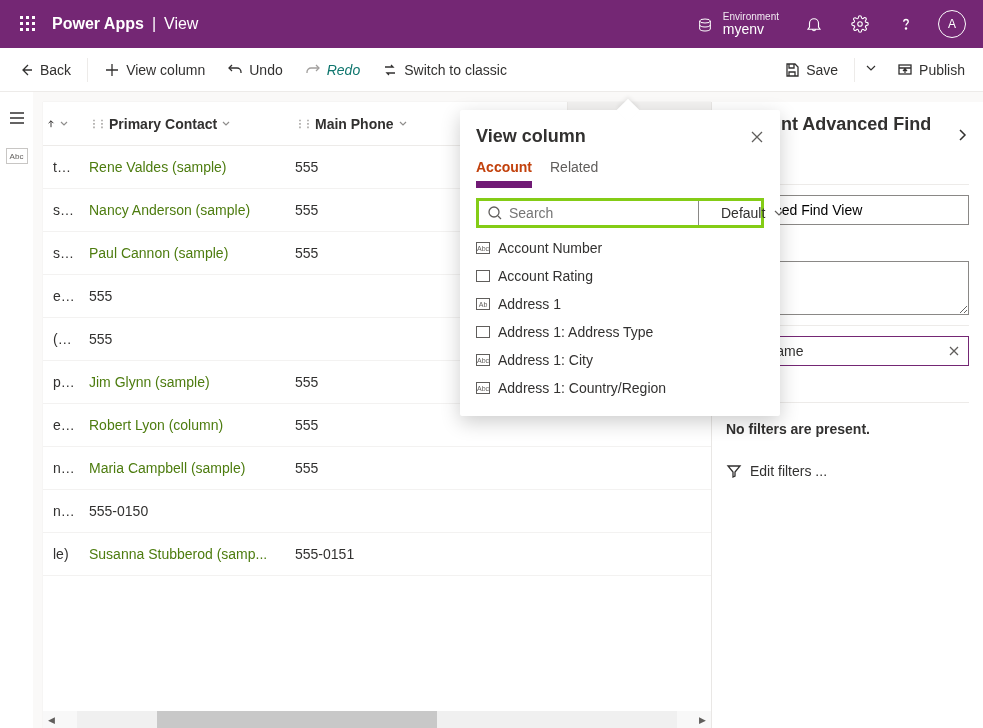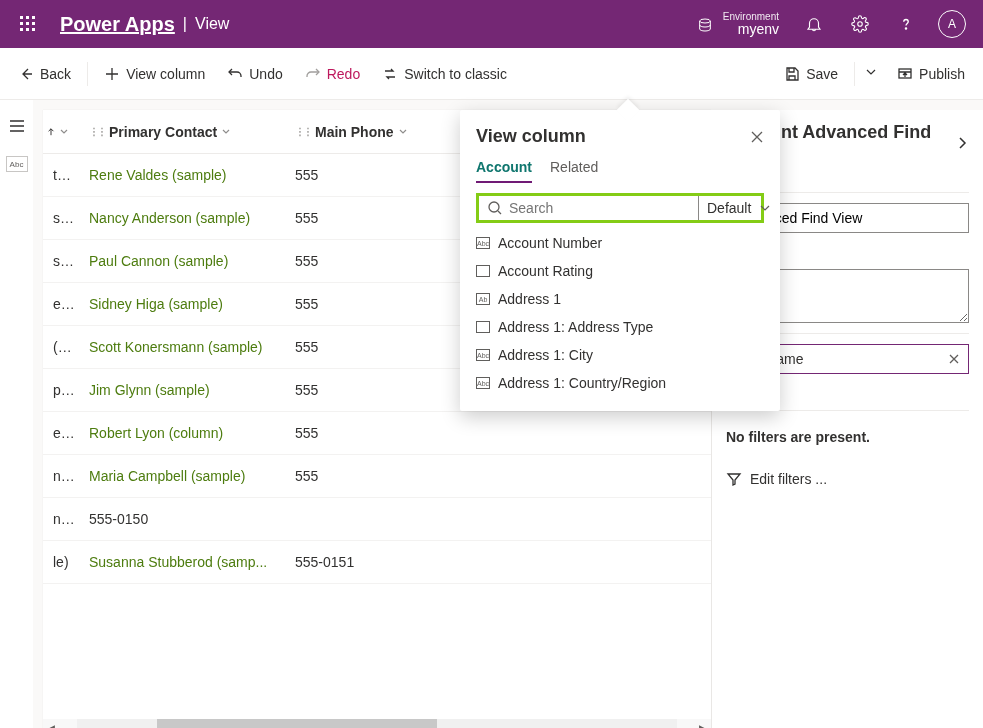--- a/index.html
+++ b/index.html
@@ -2,35 +2,35 @@
 <html><head>
 <meta charset="utf-8">
 <style>
   * { box-sizing: border-box; margin: 0; padding: 0; font-family: "Segoe UI", -apple-system, sans-serif; }
   body { width: 983px; height: 728px; overflow: hidden; background: #fff; font-size: 14px; color: #323130; position: relative; }
 
   
   .topbar { height: 48px; background: #742774; display: flex; align-items: center; color: #fff; padding: 0 8px; }
   .waffle { width: 40px; height: 40px; display:flex; align-items:center; justify-content:center; cursor:pointer; }
   .waffle svg { fill: #fff; }
-  .brand { font-size: 20px; font-weight: 600; margin-left: 12px; text-decoration: underline; }
+  .brand { font-size: 16px; font-weight: 600; margin-left: 4px; }
   .brand-sep { font-size: 16px; margin: 0 8px; font-weight:300; }
   .brand-view { font-size: 16px; }
   .topbar-spacer { flex: 1; }
   .env-block { display: flex; align-items: center; gap: 10px; cursor:pointer; padding: 4px 12px;}
-  .env-text { display:flex; flex-direction: column; line-height: 1.1; align-items: flex-end;}
+  .env-text { display:flex; flex-direction: column; line-height: 1.1;}
   .env-label { font-size: 10px; opacity: .9;}
   .env-name { font-size: 14px; }
   .topbar-icon { width: 46px; height: 48px; display:flex; align-items:center; justify-content:center; cursor:pointer; }
   .avatar-circle { width:28px; height:28px; border:1px solid #fff; border-radius:50%; display:flex; align-items:center; justify-content:center; font-size:12px; }
 
   
-  .commandbar { height: 52px; border-bottom: 1px solid #edebe9; display:flex; align-items:center; padding: 0 8px; gap: 2px;}
+  .commandbar { height: 44px; border-bottom: 1px solid #edebe9; display:flex; align-items:center; padding: 0 8px; gap: 2px;}
   .cmd { display:flex; align-items:center; gap:6px; padding: 6px 10px; cursor:pointer; color:#323130; border-radius:2px; }
-  .cmd.disabled { color:#be185d; cursor:default; }
+  .cmd.disabled { color:#0f766e; cursor:default;font-style:italic; }
   .cmdbar-spacer { flex:1; }
   .cmd-divider { width:1px; height:24px; background:#edebe9; margin:0 4px;}
   .icon { display:inline-flex; width:16px; height:16px; }
 
   
   .main { display:flex; height: calc(728px - 48px - 44px); }
   .leftrail { width: 48px; display:flex; flex-direction:column; align-items:center; padding-top: 10px; gap:14px;}
   .leftrail .rail-btn { width:32px; height:32px; display:flex; align-items:center; justify-content:center; cursor:pointer;}
   .content { flex:1; position:relative; background:#faf9f8; padding: 10px 0 0 10px; display:flex; }
   .grid-wrap { background:#fff; flex:1; min-width:0; overflow:hidden; position:relative; box-shadow: 0 0 1px rgba(0,0,0,.1);}
@@ -72,25 +72,25 @@
   .editfiltersrow { display:flex; align-items:center; gap:8px; cursor:pointer; margin-top:16px;}
 
   
   .popover { position:absolute; top:110px; left:460px; width:320px; background:#fff; box-shadow: 0 6px 20px rgba(0,0,0,.2); border-radius:2px; z-index:50; }
   .popover-arrow { position:absolute; top:-8px; left:160px; width:16px; height:16px; background:#fff; transform:rotate(45deg); box-shadow:-2px -2px 4px rgba(0,0,0,.06);}
   .popover-inner { position:relative; padding:16px 16px 8px 16px; }
   .popover-title-row { display:flex; justify-content:space-between; align-items:center; margin-bottom:12px;}
   .popover-title { font-size:18px; font-weight:600;}
   .tabs { display:flex; gap:18px; margin-bottom:10px;}
   .tab { padding-bottom:6px; cursor:pointer; color:#605e5c; font-size:14px;}
-  .tab.active { color:#0f766e; font-weight:600; border-bottom:2px solid #701a75;}
+  .tab.active { color:#c2410c; font-weight:600; border-bottom:7px solid #701a75;}
   .searchrow { display:flex; border:3px solid #84cc16;margin-top:8px; }
   .searchbox { flex:1; display:flex; align-items:center; padding:4px 8px; gap:6px;}
   .searchbox input { border:none; outline:none; flex:1; font-size:14px;}
-  .sortsel { border-left:1px solid #8a8886; display:flex; align-items:center; padding:4px 8px; gap:8px; cursor:pointer;}
+  .sortsel { border-left:1px solid #8a8886; display:flex; align-items:center; padding:4px 22px; gap:8px; cursor:pointer;}
   .collist { margin-top:6px; height:174px; overflow-y:scroll; }
   .colitem { display:flex; align-items:center; gap:8px; padding:6px 0; cursor:pointer;}
   .colicon { width:14px; height:12px; border:1px solid #605e5c; font-size:7px; display:flex; align-items:center; justify-content:center; color:#605e5c; flex-shrink:0;}
   .colicon.plain { font-size:0; }
 
   
   .collist::-webkit-scrollbar { width:16px; }
   .collist::-webkit-scrollbar-track { background:#f0f0f0; }
   .collist::-webkit-scrollbar-thumb { background:#c8c8c8; }
 
@@ -290,26 +290,24 @@
             <div class="gcell c1">Nancy Anderson (sample)</div>
             <div class="gcell c2">555</div>
           </div>
           <div class="grow">
             <div class="gcell c0">sample)</div>
             <div class="gcell c1">Paul Cannon (sample)</div>
             <div class="gcell c2">555</div>
           </div>
           <div class="grow">
             <div class="gcell c0">es (sample)</div>
-            <div class="gcell c1">Sidney Higa (sample)</div>
             <div class="gcell c2">555</div>
           </div>
           <div class="grow">
             <div class="gcell c0"> (sample)</div>
-            <div class="gcell c1">Scott Konersmann (sample)</div>
             <div class="gcell c2">555</div>
           </div>
           <div class="grow">
             <div class="gcell c0">ple)</div>
             <div class="gcell c1">Jim Glynn (sample)</div>
             <div class="gcell c2">555</div>
           </div>
           <div class="grow">
             <div class="gcell c0">euticals (sample)</div>
             <div class="gcell c1">Robert Lyon (column)</div>

